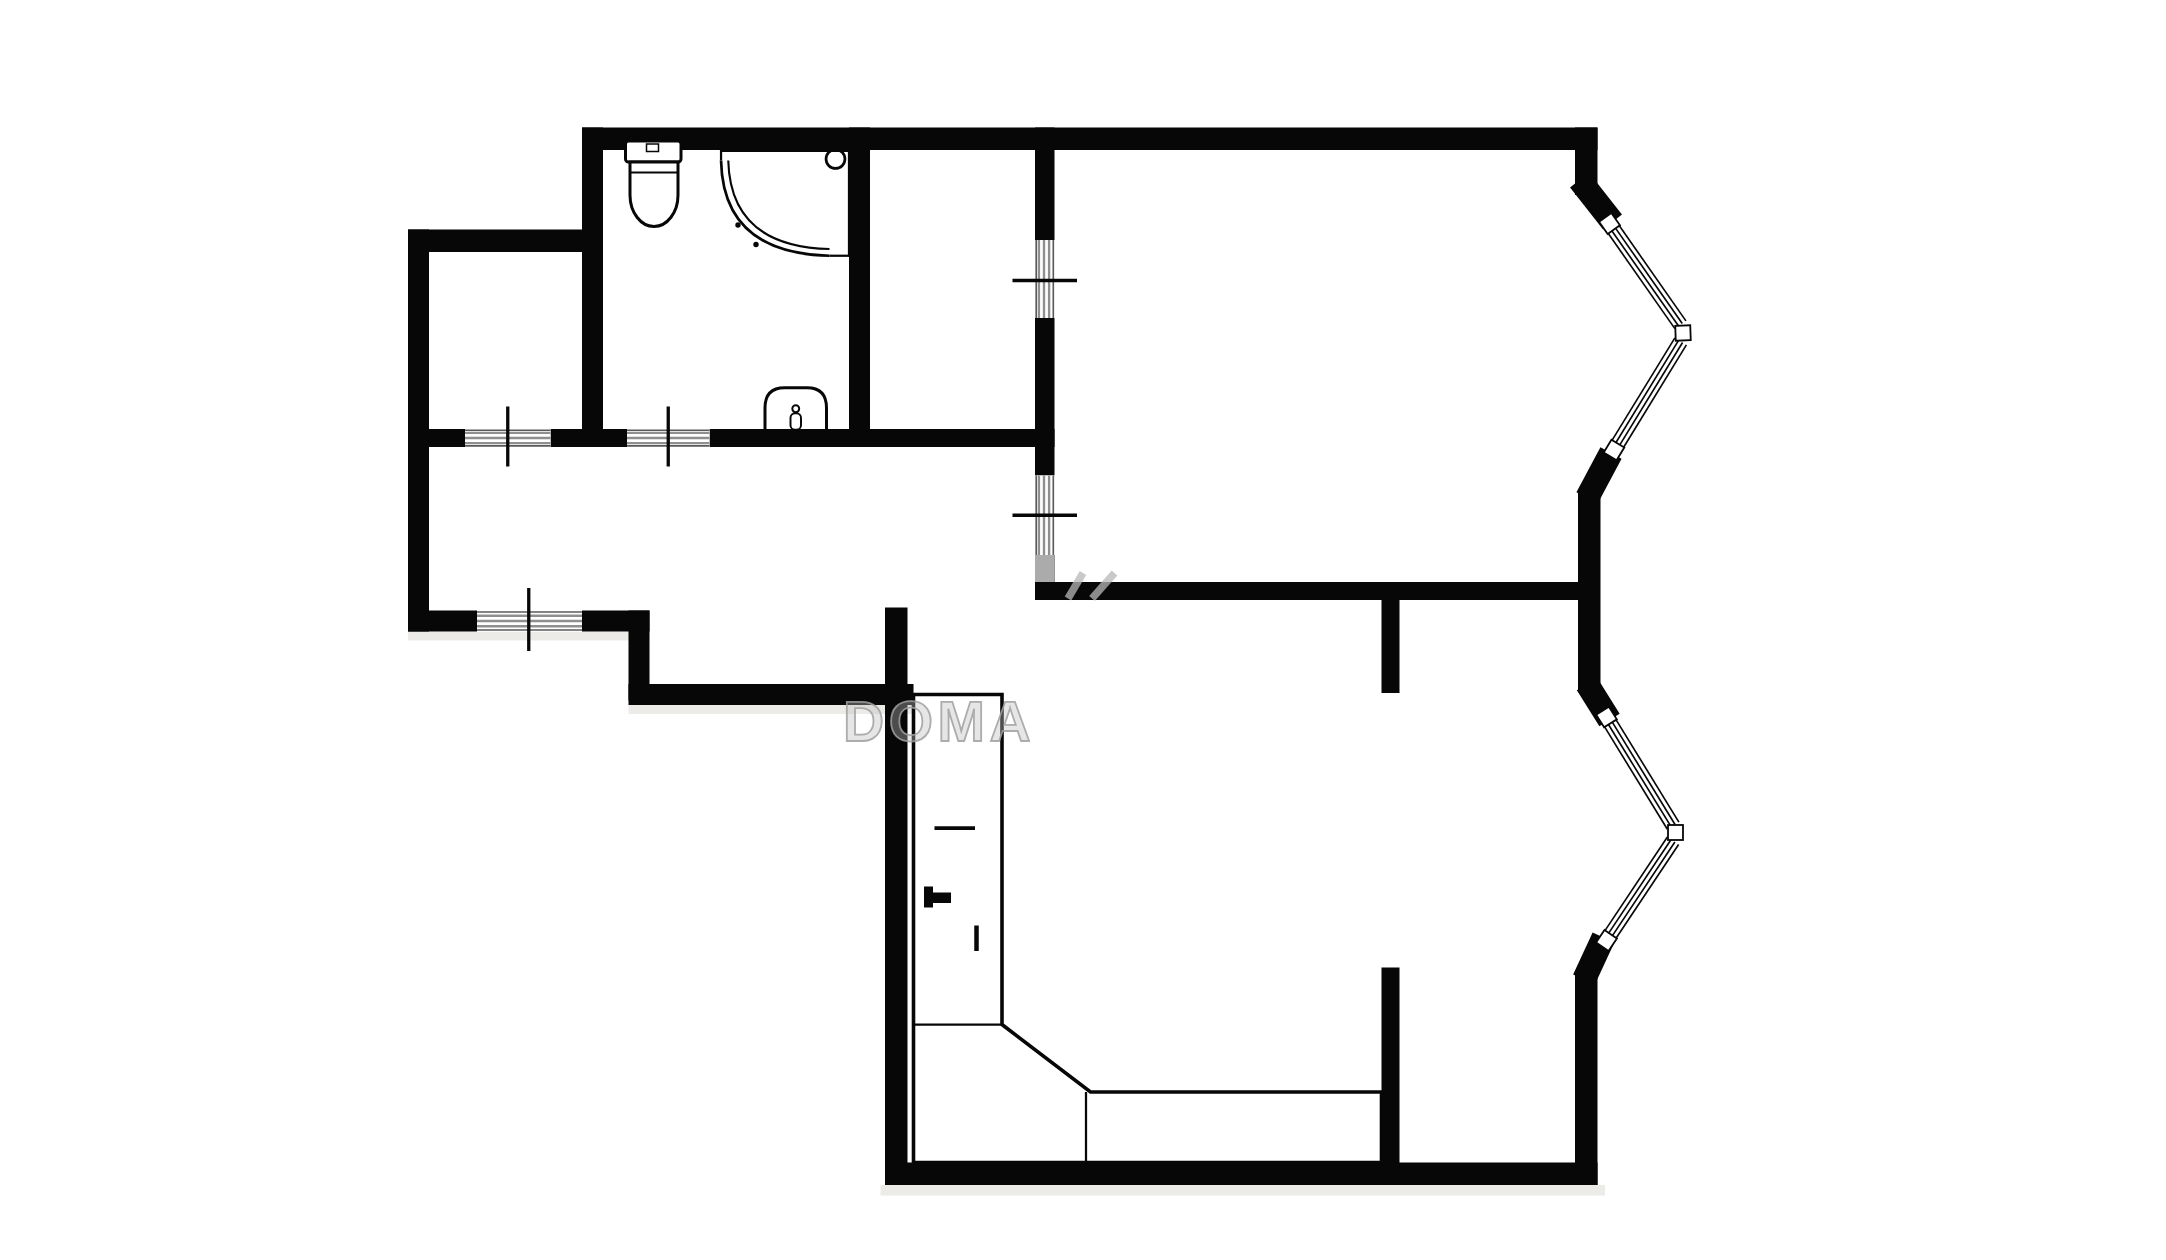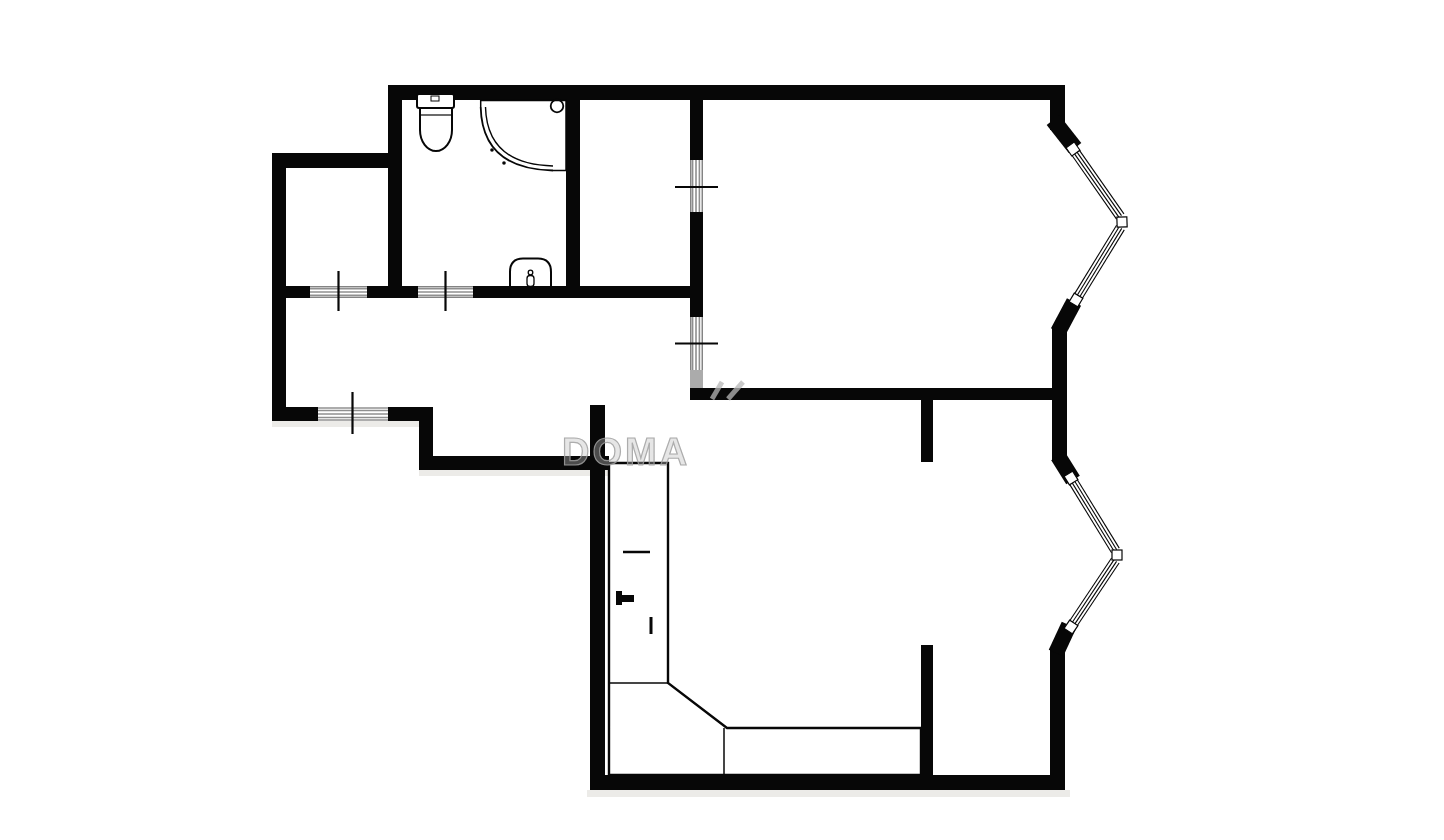--- a/index.html
+++ b/index.html
@@ -26,21 +26,21 @@
   .hd{stroke:var(--hatch-dark);stroke-width:1.1;fill:none;}
   .tick{stroke:var(--wall);stroke-width:2.2;fill:none;}
   .fx{fill:#ffffff;stroke:var(--wall);stroke-width:2;}
   .fxthin{fill:none;stroke:var(--wall);stroke-width:1.5;}
   .solid{fill:var(--wall);stroke:none;}
   .shadow{fill:var(--shadow);}
   .wmark{stroke:var(--watermark);stroke-width:5;opacity:.75;}
   .graywall{fill:#ababab;}
   
   .watermark-text{
-    position:absolute;left:562px;top:433px;
+    position:absolute;left:562px;top:463px;
     font-size:38px;font-weight:bold;letter-spacing:3px;line-height:1;
     color:rgba(190,190,190,0.38);
     -webkit-text-stroke:1.2px rgba(160,160,160,0.85);
     user-select:none;pointer-events:none;
   }
 </style>
 </head>
 <body>
 
 <div class="canvas">

